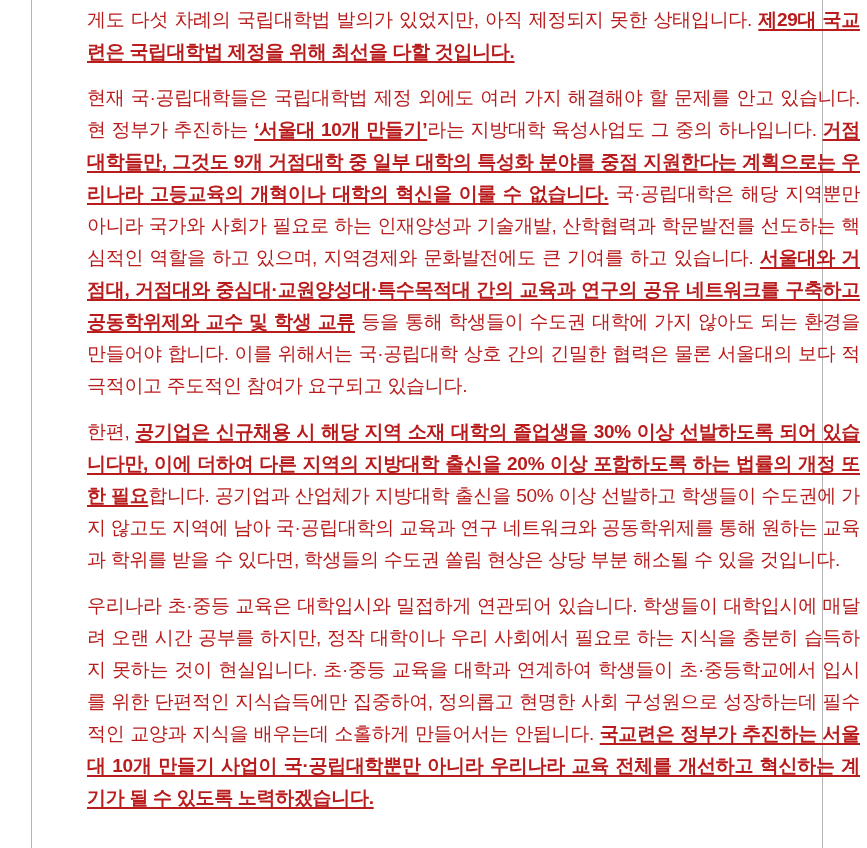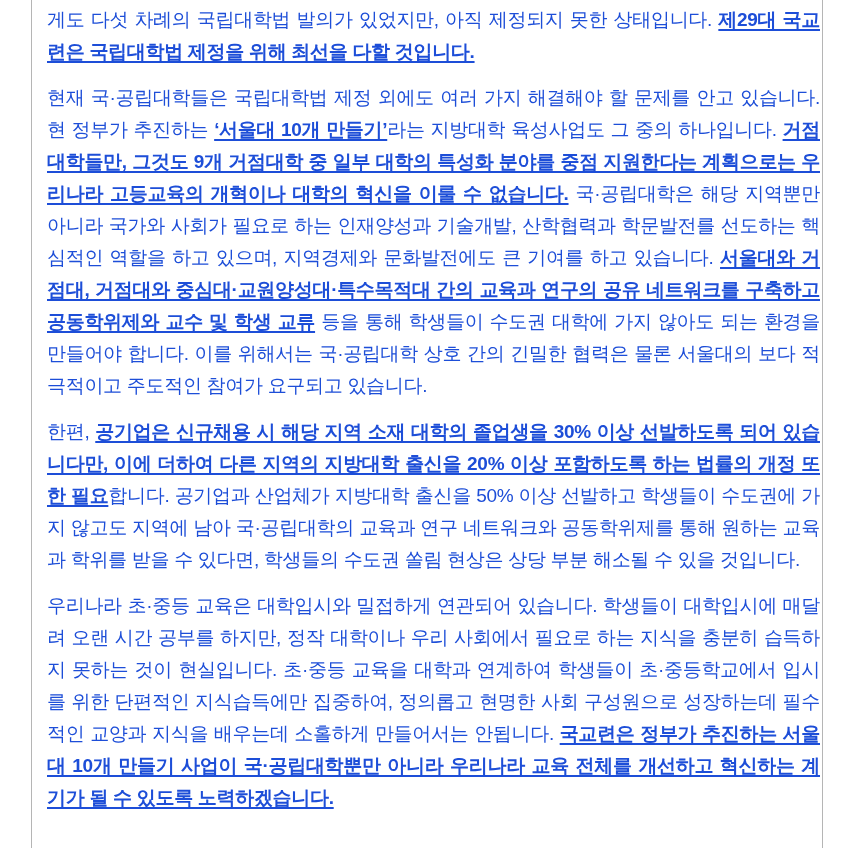--- a/index.html
+++ b/index.html
@@ -49,18 +49,18 @@
     text-decoration-thickness: 2px;
     text-underline-offset: 3px;
   }
 </style>
 </head>
 <body style="background: rgb(255, 255, 255);">
 
 <div class="margin-guide" id="guide-left" style="background: rgb(181, 181, 181);"></div>
 <div class="margin-guide" id="guide-right" style="background: rgb(181, 181, 181);"></div>
 
-<div id="doc-content" style="color: #1d4ed8;">
+<div id="doc-content" style="color: #b91c1c; margin-left: 40px;">
     <p class="doc-paragraph"><span class="seg-normal">게도 다섯 차례의 국립대학법 발의가 있었지만, 아직 제정되지 못한 상태입니다. </span><span class="seg-emphasis">제29대 국교련은 국립대학법 제정을 위해 최선을 다할 것입니다.</span></p>
     <p class="doc-paragraph"><span class="seg-normal">현재 국·공립대학들은 국립대학법 제정 외에도 여러 가지 해결해야 할 문제를 안고 있습니다. 현 정부가 추진하는 </span><span class="seg-emphasis">‘서울대 10개 만들기’</span><span class="seg-normal">라는 지방대학 육성사업도 그 중의 하나입니다. </span><span class="seg-emphasis">거점대학들만, 그것도 9개 거점대학 중 일부 대학의 특성화 분야를 중점 지원한다는 계획으로는 우리나라 고등교육의 개혁이나 대학의 혁신을 이룰 수 없습니다.</span><span class="seg-normal"> 국·공립대학은 해당 지역뿐만 아니라 국가와 사회가 필요로 하는 인재양성과 기술개발, 산학협력과 학문발전를 선도하는 핵심적인 역할을 하고 있으며, 지역경제와 문화발전에도 큰 기여를 하고 있습니다. </span><span class="seg-emphasis">서울대와 거점대, 거점대와 중심대·교원양성대·특수목적대 간의 교육과 연구의 공유 네트워크를 구축하고 공동학위제와 교수 및 학생 교류</span><span class="seg-normal"> 등을 통해 학생들이 수도권 대학에 가지 않아도 되는 환경을 만들어야 합니다. 이를 위해서는 국·공립대학 상호 간의 긴밀한 협력은 물론 서울대의 보다 적극적이고 주도적인 참여가 요구되고 있습니다.</span></p>
     <p class="doc-paragraph"><span class="seg-normal">한편, </span><span class="seg-emphasis">공기업은 신규채용 시 해당 지역 소재 대학의 졸업생을 30% 이상 선발하도록 되어 있습니다만, 이에 더하여 다른 지역의 지방대학 출신을 20% 이상 포함하도록 하는 법률의 개정 또한 필요</span><span class="seg-normal">합니다. 공기업과 산업체가 지방대학 출신을 50% 이상 선발하고 학생들이 수도권에 가지 않고도 지역에 남아 국·공립대학의 교육과 연구 네트워크와 공동학위제를 통해 원하는 교육과 학위를 받을 수 있다면, 학생들의 수도권 쏠림 현상은 상당 부분 해소될 수 있을 것입니다.</span></p>
     <p class="doc-paragraph"><span class="seg-normal">우리나라 초·중등 교육은 대학입시와 밀접하게 연관되어 있습니다. 학생들이 대학입시에 매달려 오랜 시간 공부를 하지만, 정작 대학이나 우리 사회에서 필요로 하는 지식을 충분히 습득하지 못하는 것이 현실입니다. 초·중등 교육을 대학과 연계하여 학생들이 초·중등학교에서 입시를 위한 단편적인 지식습득에만 집중하여, 정의롭고 현명한 사회 구성원으로 성장하는데 필수적인 교양과 지식을 배우는데 소홀하게 만들어서는 안됩니다. </span><span class="seg-emphasis">국교련은 정부가 추진하는 서울대 10개 만들기 사업이 국·공립대학뿐만 아니라 우리나라 교육 전체를 개선하고 혁신하는 계기가 될 수 있도록 노력하겠습니다.</span></p>
   </div>
 
 </body></html>

